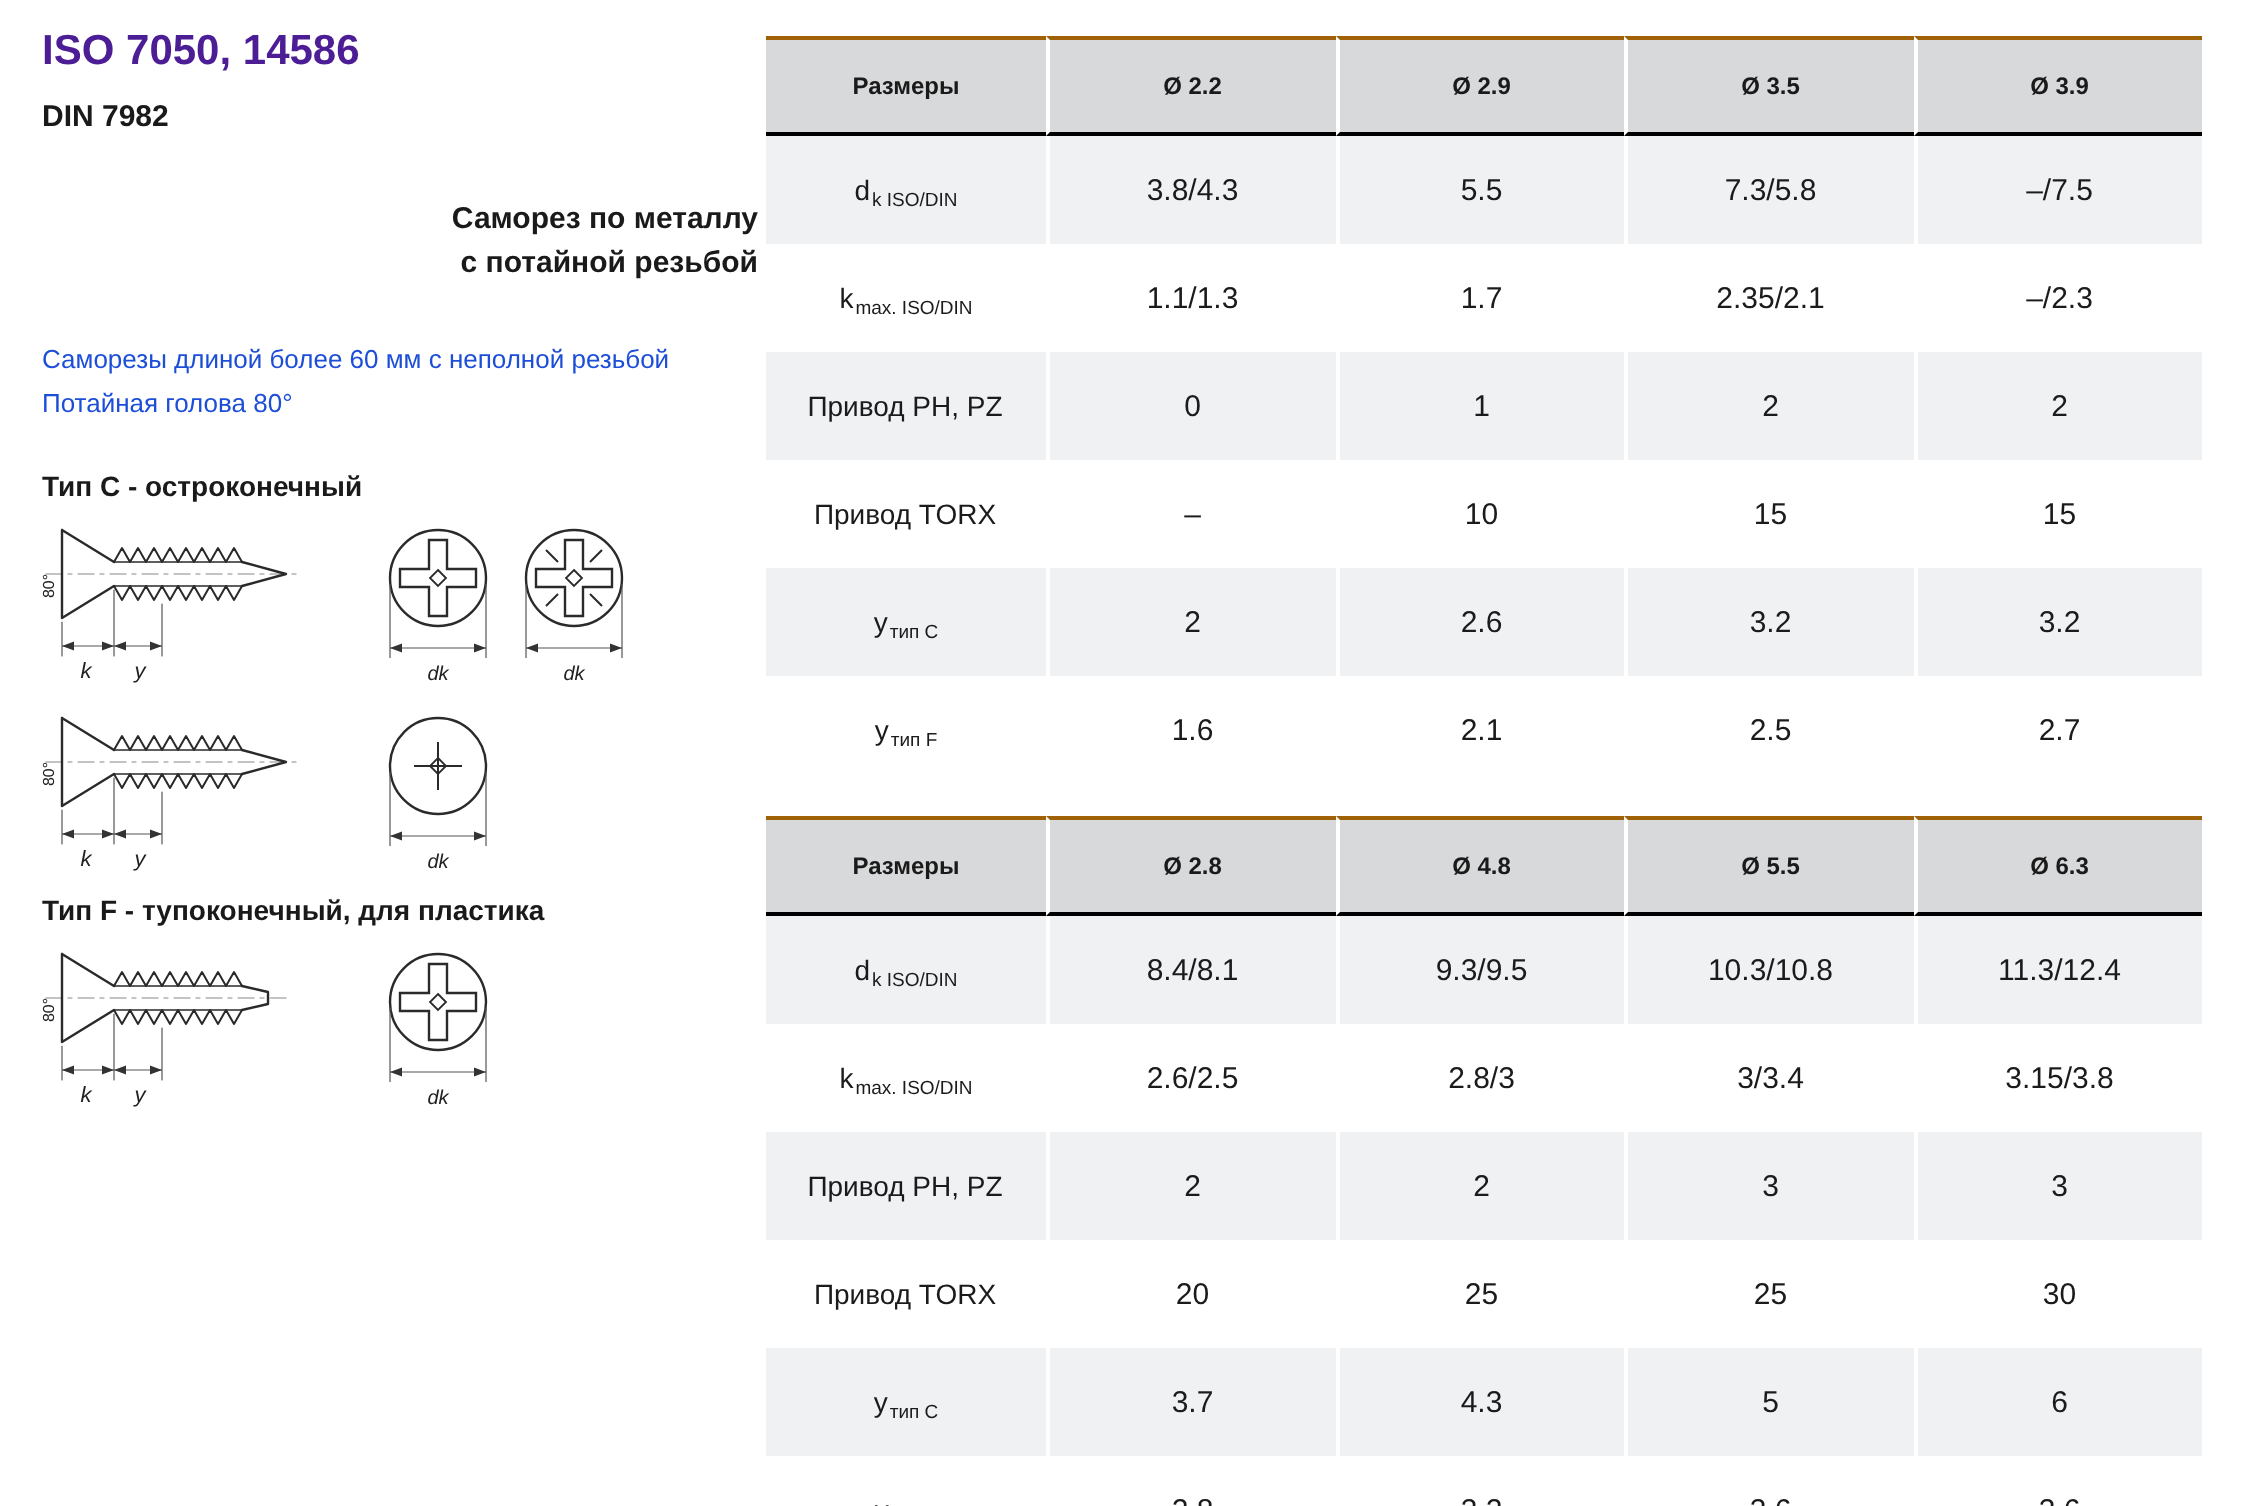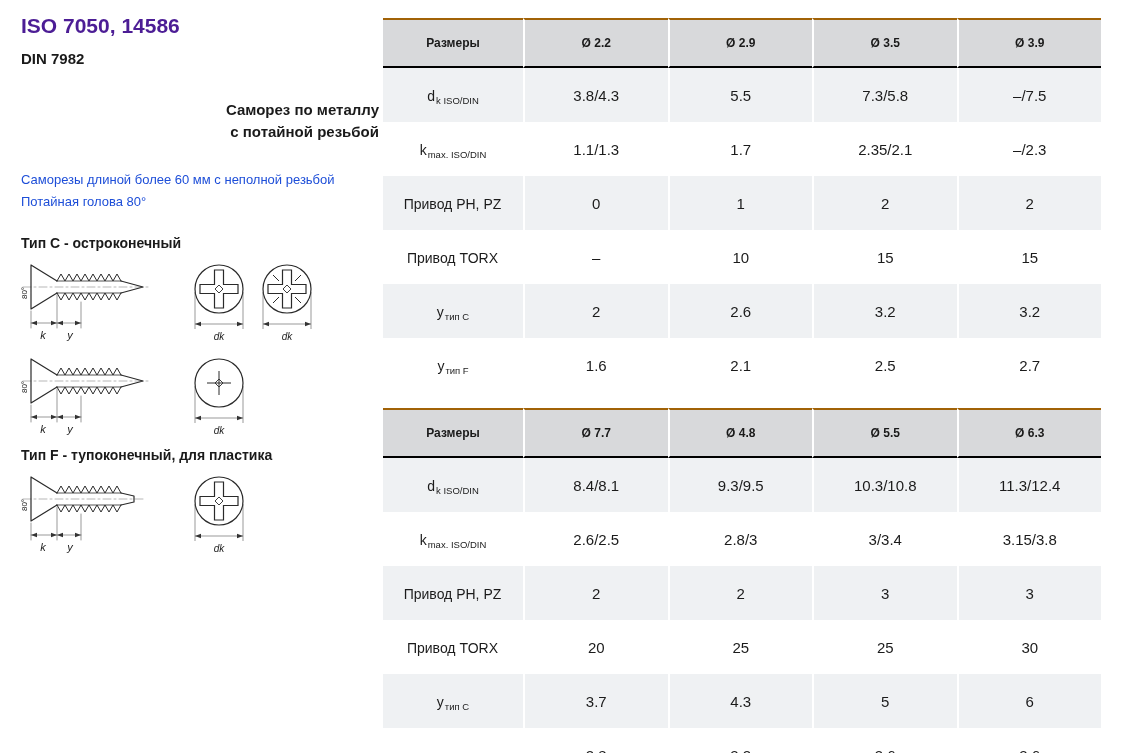--- a/index.html
+++ b/index.html
@@ -284,21 +284,21 @@
     <colgroup>
         <col class="c-label">
         <col>
         <col>
         <col>
         <col>
       </colgroup>
     <thead>
       <tr>
         <th>Размеры</th>
-        <th>Ø 7.7</th>
+        <th>Ø 2.8</th>
         <th>Ø 4.8</th>
         <th>Ø 5.5</th>
         <th>Ø 6.3</th>
       </tr>
     </thead>
     <tbody>
       <tr class="shaded">
         <td><span class="lbl-main">d</span><span class="lbl-sub">k ISO/DIN</span></td>
         <td>8.4/8.1</td>
         <td>9.3/9.5</td>

